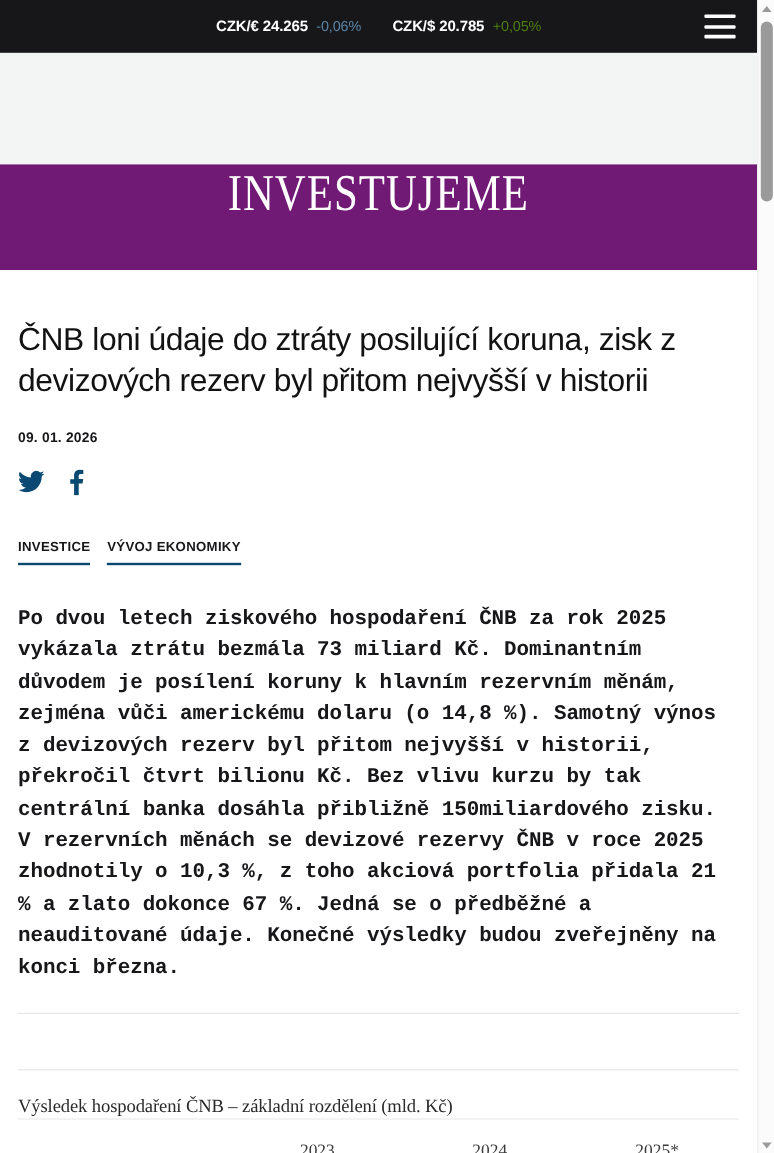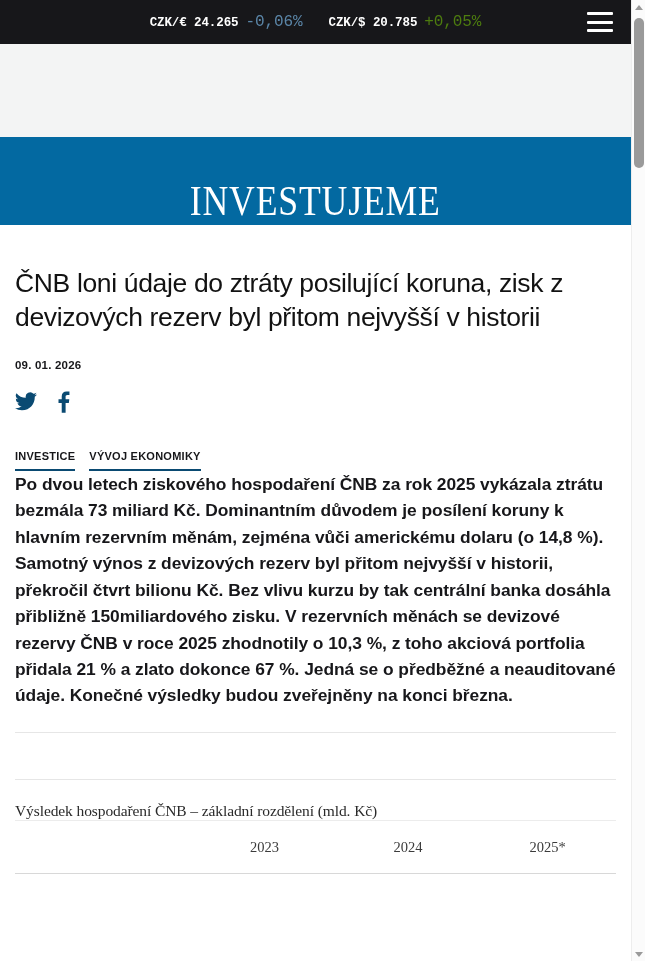--- a/index.html
+++ b/index.html
@@ -27,38 +27,37 @@
   }
 
   
   .ticker-bar {
     height: 44px;
     background: #17171a;
     display: flex;
     align-items: center;
     justify-content: center;
     position: relative;
-    font-family: Liberation Mono, monospace;
   }
   .ticker-items {
     display: flex;
     align-items: center;
     gap: 26px;
   }
   .ticker-item {
     display: flex;
     align-items: baseline;
     gap: 7px;
     font-size: 12.5px;
     font-weight: 700;
     letter-spacing: -0.1px;
     white-space: nowrap;
   }
   .ticker-pair { color: #ffffff; }
-  .ticker-change { font-weight: 400; font-size: 16px; }
+  .ticker-change { font-weight: 400; font-size: 12px; }
 
   .hamburger {
     position: absolute;
     right: 18px;
     top: 50%;
     transform: translateY(-50%);
     width: 26px;
     height: 20px;
     display: flex;
     flex-direction: column;
@@ -75,23 +74,23 @@
 
   
   .grey-band {
     height: 93px;
     background: #f3f4f4;
   }
 
   
   .logo-bar {
     height: 88px;
-    background: #0369a1;
-    display: flex;
-    align-items: flex-end;
+    background: #701a75;
+    display: flex;
+    align-items: flex-start;
     justify-content: center;
   }
   .logo-text {
     color: #ffffff;
     font-family: "Liberation Serif", serif;
     font-size: 43px;
     font-weight: 400;
     letter-spacing: 1px;
     transform: scaleX(0.83);
     transform-origin: center;
@@ -140,21 +139,22 @@
     font-weight: 700;
     letter-spacing: 0.25px;
     color: #17171a;
     text-transform: uppercase;
     padding-bottom: 7px;
     border-bottom: 2.5px solid #0a4a72;
     white-space: nowrap;
   }
 
   .perex {
-    font-family: Liberation Sans, sans-serif;
+    margin-top: 33px;
+    font-family: Liberation Mono, monospace;
     font-size: 17.4px;
     line-height: 1.52;
     font-weight: 700;
     color: #17171a;
     letter-spacing: -0.05px;
     text-align: left;
   }
 
   .rule {
     height: 1px;

